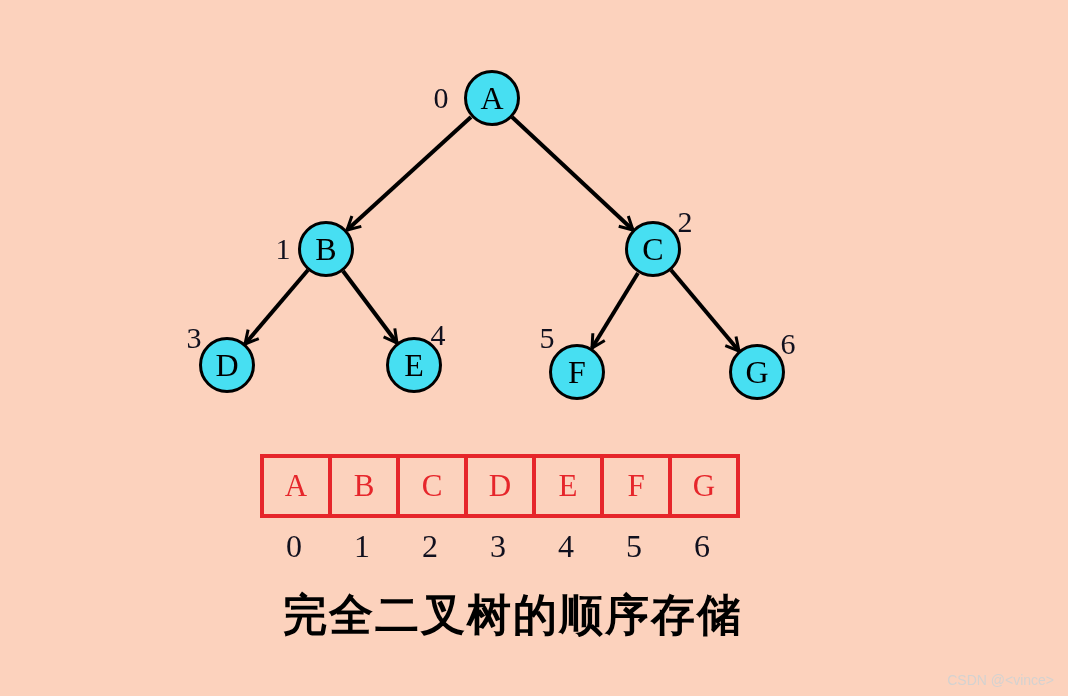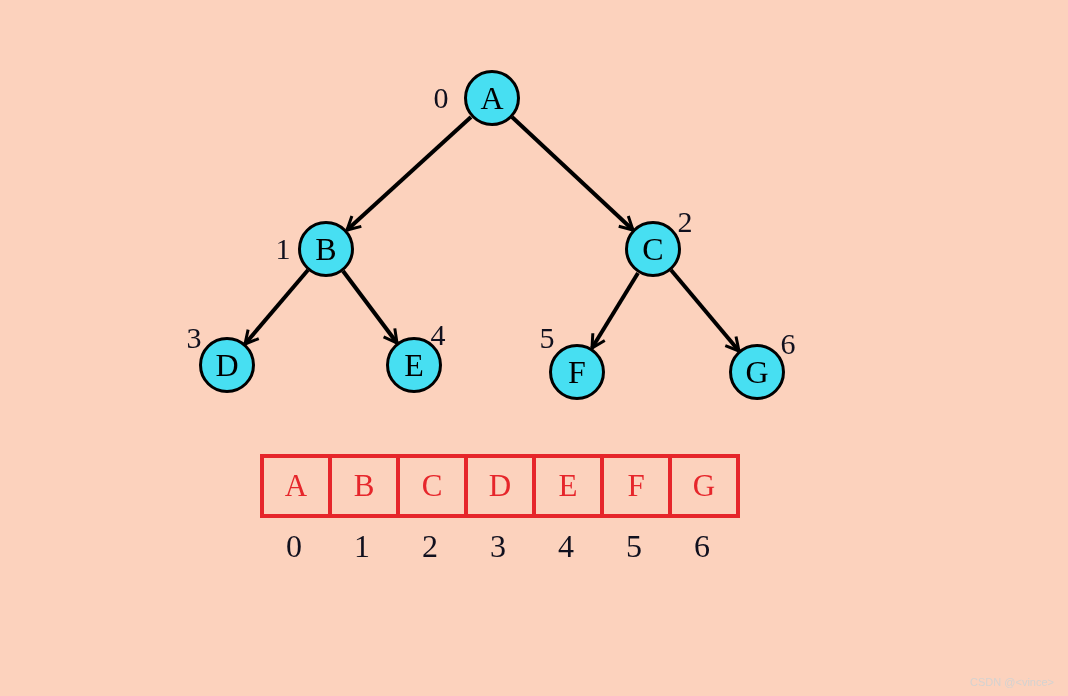--- a/index.html
+++ b/index.html
@@ -73,21 +73,21 @@
     font-size: 44px;
     font-weight: bold;
     color: #000;
     letter-spacing: 2px;
     white-space: nowrap;
   }
   .watermark {
     position: absolute;
     right: 14px; bottom: 8px;
     font-family: "Liberation Sans", "DejaVu Sans", sans-serif;
-    font-size: 11px;
+    font-size: 14px;
     color: #d4d2d0;
   }
 </style>
 </head>
 <body>
 
 <div class="canvas">
 
   <svg class="edges-svg">
     <defs>
@@ -132,16 +132,17 @@
   <div class="index-row">
     <div class="index-cell">0</div>
     <div class="index-cell">1</div>
     <div class="index-cell">2</div>
     <div class="index-cell">3</div>
     <div class="index-cell">4</div>
     <div class="index-cell">5</div>
     <div class="index-cell">6</div>
   </div>
 
+  <div class="caption">完全二叉树的顺序存储</div>
 
   <div class="watermark">CSDN @&lt;vince&gt;</div>
 
 </div>
 
 </body></html>

